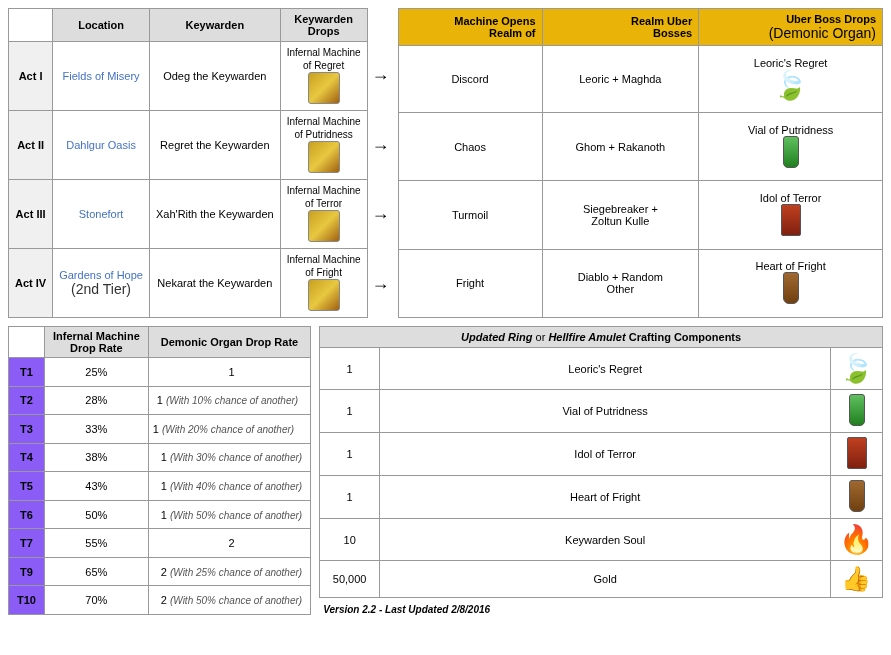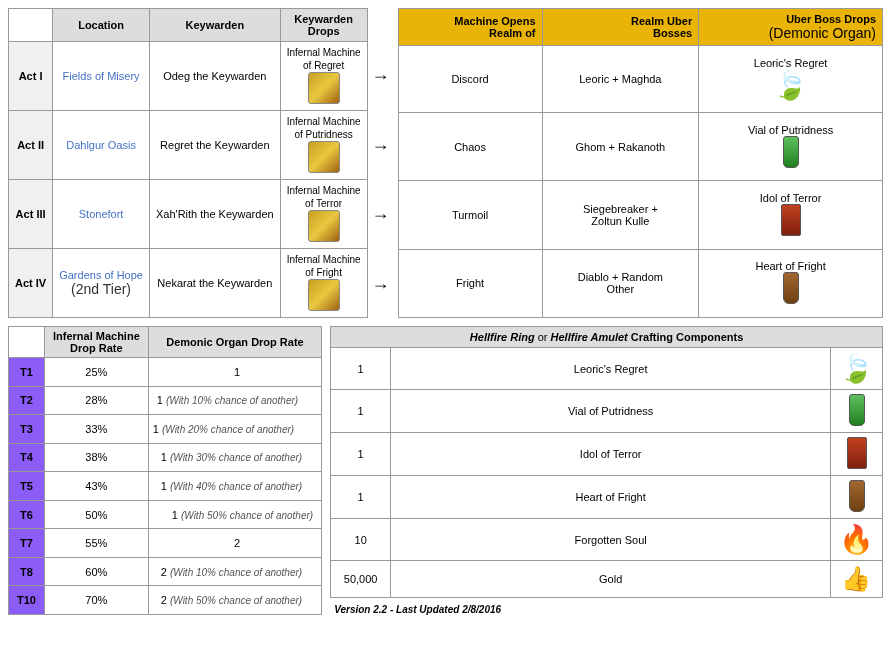--- a/index.html
+++ b/index.html
@@ -306,47 +306,47 @@
           <td style="text-align: left; padding-left: 12px;">1 <span class="italic-note">(With 30% chance of another)</span></td>
         </tr>
         <tr>
           <td class="tier-label">T5</td>
           <td>43%</td>
           <td style="text-align: left; padding-left: 12px;">1 <span class="italic-note">(With 40% chance of another)</span></td>
         </tr>
         <tr>
           <td class="tier-label">T6</td>
           <td>50%</td>
-          <td style="text-align: left; padding-left: 23px;">1 <span class="italic-note">(With 50% chance of another)</span></td>
+          <td style="text-align: left; padding-left: 12px;">1 <span class="italic-note">(With 50% chance of another)</span></td>
         </tr>
         <tr>
           <td class="tier-label">T7</td>
           <td>55%</td>
           <td style="text-align: center; padding-left: 12px;">2</td>
         </tr>
         <tr>
-          <td class="tier-label">T8</td>
-          <td>60%</td>
-          <td style="text-align: left; padding-left: 12px;">2 <span class="italic-note">(With 10% chance of another)</span></td>
+          <td class="tier-label">T9</td>
+          <td>65%</td>
+          <td style="text-align: left; padding-left: 12px;">2 <span class="italic-note">(With 25% chance of another)</span></td>
         </tr>
         <tr>
           <td class="tier-label">T10</td>
           <td>70%</td>
           <td style="text-align: left; padding-left: 12px;">2 <span class="italic-note">(With 50% chance of another)</span></td>
         </tr>
       </tbody>
   </table>
 
   <div style="display:flex;flex-direction:column;flex:1;">
 
     <table class="crafting-table">
       <thead>
         <tr>
           <th colspan="3">
-            <span class="crafting-header">Hellfire Ring</span> <span style="font-style:normal;font-weight:normal;">or</span> <span class="crafting-header">Hellfire Amulet</span> Crafting Components
+            <span class="crafting-header">Updated Ring</span> <span style="font-style:normal;font-weight:normal;">or</span> <span class="crafting-header">Hellfire Amulet</span> Crafting Components
           </th>
         </tr>
       </thead>
       <tbody id="crafting-body">
       <tr>
             <td style="width: 60px;">1</td>
             <td>Leoric's Regret</td>
             <td style="width: 50px;"><span style="font-size:28px;">🍃</span></td>
           </tr>
           <tr>
@@ -359,21 +359,21 @@
             <td>Idol of Terror</td>
             <td style="width: 50px;"><div class="icon-idol" style="margin:auto;"></div></td>
           </tr>
           <tr>
             <td style="width: 60px;">1</td>
             <td>Heart of Fright</td>
             <td style="width: 50px;"><div class="icon-flask" style="margin:auto;"></div></td>
           </tr>
           <tr>
             <td style="width: 60px;">10</td>
-            <td>Forgotten Soul</td>
+            <td>Keywarden Soul</td>
             <td style="width: 50px;"><span style="font-size:28px;">🔥</span></td>
           </tr>
           <tr>
             <td style="width: 60px;">50,000</td>
             <td>Gold</td>
             <td style="width: 50px;"><span style="font-size:24px;">👍</span></td>
           </tr>
         </tbody>
     </table>
 

